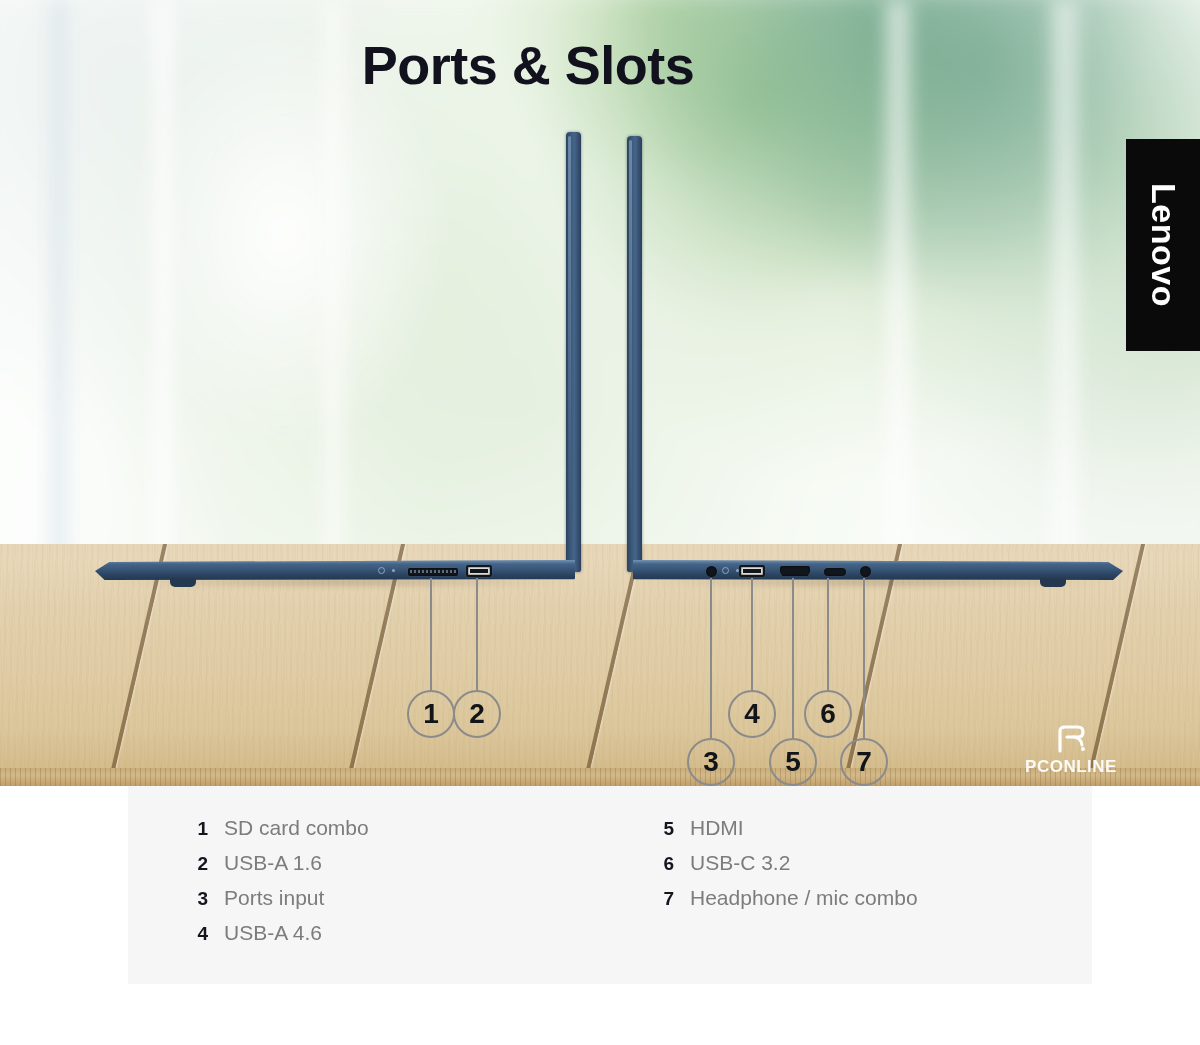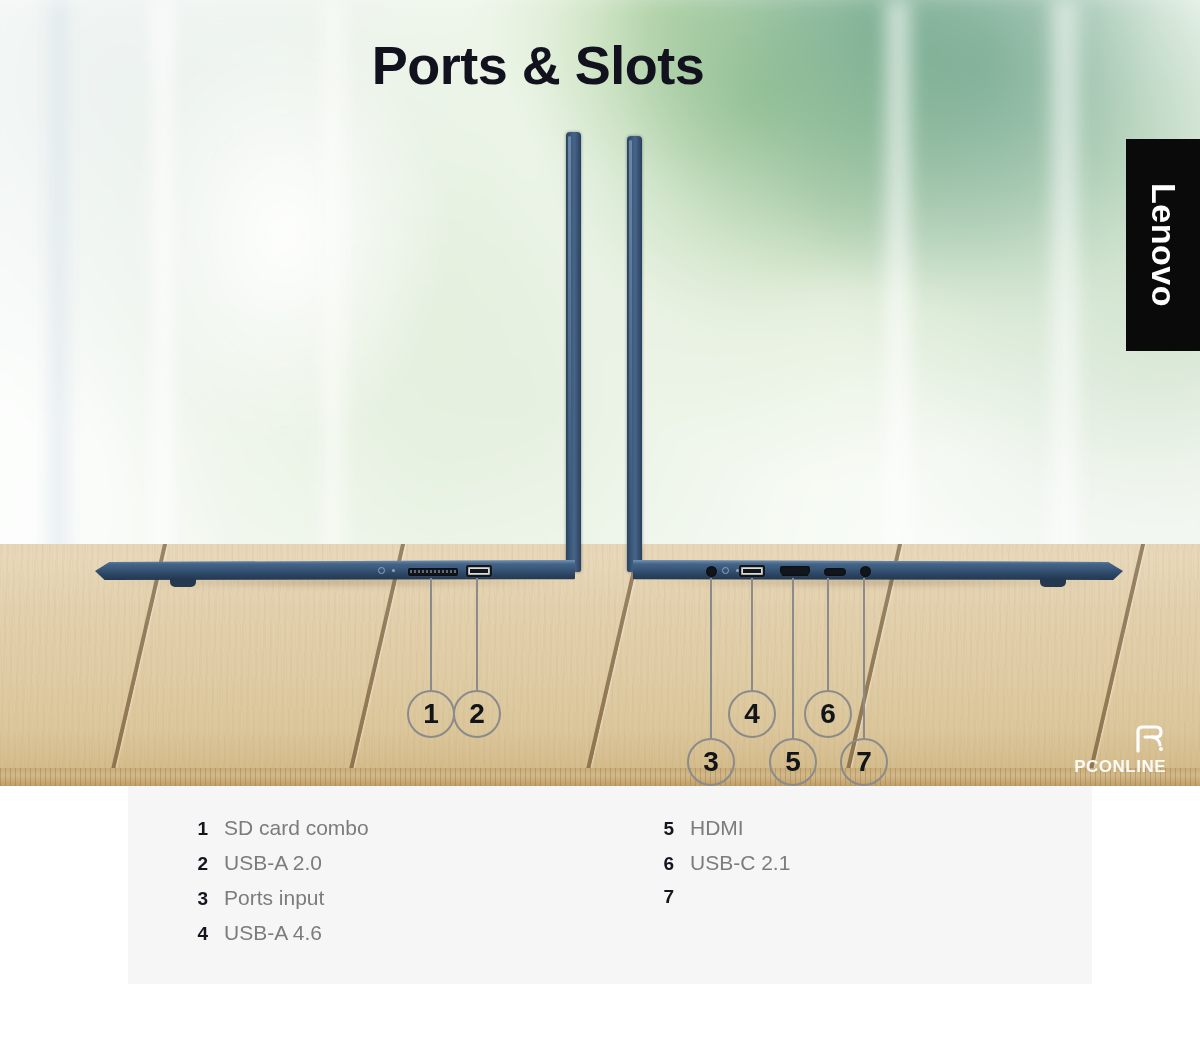--- a/index.html
+++ b/index.html
@@ -107,31 +107,31 @@
   .tiny-dot  { position:absolute; width:3px; height:3px; border-radius:50%; background:#90a7be; }
   .tiny-ring { position:absolute; width:7px; height:7px; border-radius:50%; border:1px solid #90a7be; }
 
   
   .leader { position:absolute; width:2px; background:#8b8b8b; }
   .cnum { position:absolute; width:48px; height:48px; border-radius:50%;
           border:2px solid #8b8b8b; display:flex; align-items:center; justify-content:center;
           font-size:28px; font-weight:700; color:#111418; background:transparent; }
 
   
-  .title { position:absolute; left:10px; top:34px; width:1056px; text-align:center;
+  .title { position:absolute; left:0; top:34px; width:1056px; text-align:center;
            font-size:54px; font-weight:700; color:#11121e; letter-spacing:-.5px; }
 
   
   .lenovo { position:absolute; left:1126px; top:139px; width:74px; height:212px; background:#0a0a0a; }
   .lenovo span { position:absolute; left:50%; top:50%;
                  transform:translate(-50%,-50%) rotate(90deg); transform-origin:center;
                  white-space:nowrap; color:#fff; font-size:34px; font-weight:700; letter-spacing:.5px; }
 
   
-  .wm { position:absolute; left:1056px; top:725px; width:110px; text-align:right;
+  .wm { position:absolute; left:1016px; top:725px; width:110px; text-align:center;
         color:rgba(255,255,255,.93); }
   .wm-mark { font-size:26px; font-weight:700; line-height:1; letter-spacing:-1px; }
   .wm-text { font-size:17px; font-weight:700; letter-spacing:.5px; line-height:1.1; margin-top:1px; }
 
   
   .legend { position:absolute; left:128px; top:786px; width:964px; height:198px; background:#f6f6f6; }
   .legend-col { position:absolute; top:30px; }
   .col-a { left:46px; }
   .col-b { left:512px; }
   .lrow { display:flex; align-items:baseline; height:35px; }
@@ -240,39 +240,40 @@
   </div>
 
   <div class="legend">
     <div class="legend-col col-a" id="legend-left">
         <div class="lrow">
           <div class="lnum">1</div>
           <div class="llab">SD card combo</div>
         </div>
         <div class="lrow">
           <div class="lnum">2</div>
-          <div class="llab">USB-A 2.0</div>
+          <div class="llab">USB-A 1.6</div>
         </div>
         <div class="lrow">
           <div class="lnum">3</div>
           <div class="llab">Ports input</div>
         </div>
         <div class="lrow">
           <div class="lnum">4</div>
           <div class="llab">USB-A 4.6</div>
         </div>
       </div>
     <div class="legend-col col-b" id="legend-right">
         <div class="lrow">
           <div class="lnum">5</div>
           <div class="llab">HDMI</div>
         </div>
         <div class="lrow">
           <div class="lnum">6</div>
-          <div class="llab">USB-C 2.1</div>
+          <div class="llab">USB-C 3.2</div>
         </div>
         <div class="lrow">
           <div class="lnum">7</div>
+          <div class="llab">Headphone / mic combo</div>
         </div>
       </div>
   </div>
 
 </div>
 
 </body></html>

